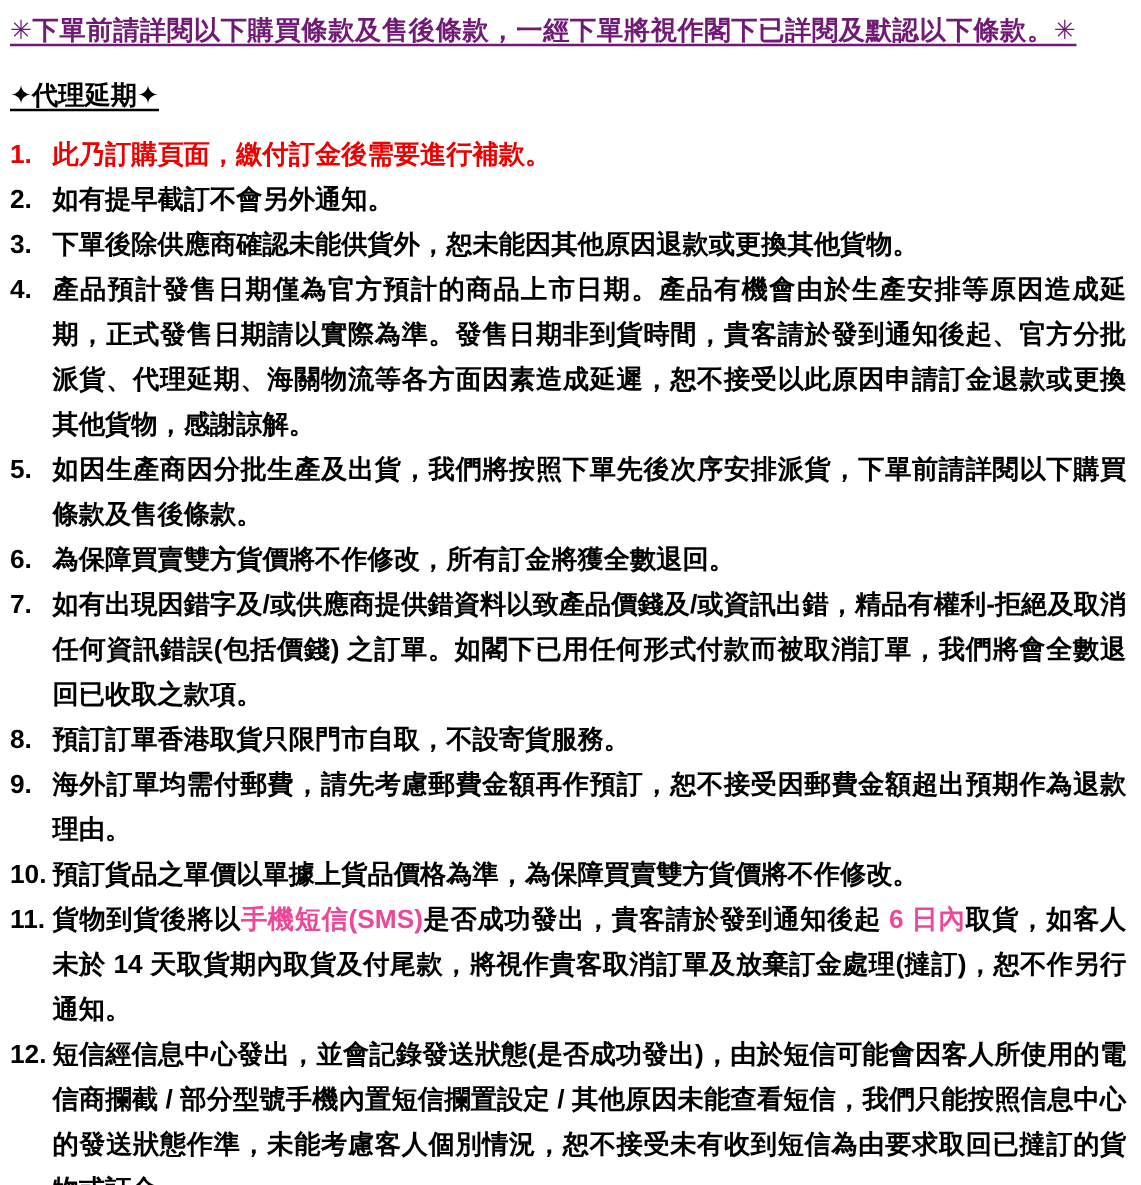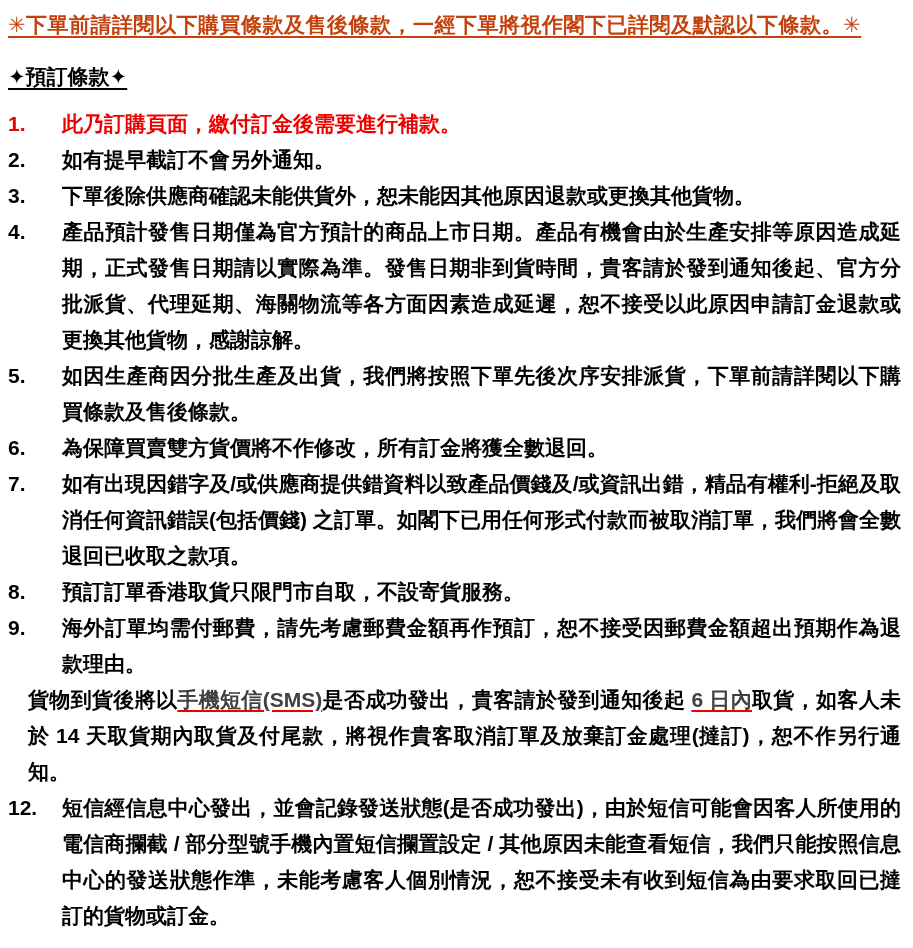--- a/index.html
+++ b/index.html
@@ -13,21 +13,21 @@
     font-family: "Liberation Sans", "DejaVu Sans", sans-serif;
     font-weight: 700;
     color: #000000;
     box-sizing: border-box;
   }
   .doc {
     padding: 6px 10px 18px 8px;
     box-sizing: border-box;
   }
   .notice {
-    color: #c2410c;
+    color: #701a75;
     font-size: 21px;
     line-height: 34px;
     text-decoration: underline;
     text-decoration-thickness: 2px;
     text-underline-offset: 4px;
     letter-spacing: 0.5px;
     margin: 2px 0 0 0;
   }
   .section-title {
     display: inline-block;
@@ -48,42 +48,40 @@
     line-height: 36px;
   }
   .term .num {
     flex: 0 0 34px;
     box-sizing: border-box;
   }
   .term .txt {
     flex: 1;
     text-align: justify;
     padding-right: 2px;
-    margin-left: 20px;
   }
   .red {
     color: #ee0000;
   }
   .red-u {
-    color: #404040;
-    text-decoration: underline;
+    color: #ec4899;
     text-decoration-color: #ee0000;
     text-decoration-thickness: 2px;
     text-underline-offset: 3px;
   }
 </style>
 </head>
 <body>
 
 <div class="doc">
 
   <div class="notice">✳下單前請詳閱以下購買條款及售後條款，一經下單將視作閣下已詳閱及默認以下條款。✳</div>
 
   <div>
-    <span class="section-title">✦預訂條款✦</span>
+    <span class="section-title">✦代理延期✦</span>
   </div>
 
   <div class="terms">
 
     <div class="term red">
       <span class="num">1.</span>
       <div class="txt">此乃訂購頁面，繳付訂金後需要進行補款。</div>
     </div>
 
     <div class="term">
@@ -119,22 +117,27 @@
     <div class="term">
       <span class="num">8.</span>
       <div class="txt">預訂訂單香港取貨只限門市自取，不設寄貨服務。</div>
     </div>
 
     <div class="term">
       <span class="num">9.</span>
       <div class="txt">海外訂單均需付郵費，請先考慮郵費金額再作預訂，恕不接受因郵費金額超出預期作為退款理由。</div>
     </div>
 
+    <div class="term">
+      <span class="num">10.</span>
+      <div class="txt">預訂貨品之單價以單據上貨品價格為準，為保障買賣雙方貨價將不作修改。</div>
+    </div>
 
     <div class="term">
+      <span class="num">11.</span>
       <div class="txt"><span>貨物到貨後將以</span><span class="red-u">手機短信(SMS)</span><span>是否成功發出，貴客請於發到通知後起 </span><span class="red-u">6 日內</span><span>取貨，如客人未於 14 天取貨期內取貨及付尾款，將視作貴客取消訂單及放棄訂金處理(撻訂)，恕不作另行通知。</span></div>
     </div>
 
     <div class="term">
       <span class="num">12.</span>
       <div class="txt">短信經信息中心發出，並會記錄發送狀態(是否成功發出)，由於短信可能會因客人所使用的電信商攔截 / 部分型號手機內置短信攔置設定 / 其他原因未能查看短信，我們只能按照信息中心的發送狀態作準，未能考慮客人個別情況，恕不接受未有收到短信為由要求取回已撻訂的貨物或訂金。</div>
     </div>
 
   </div>
 </div>

